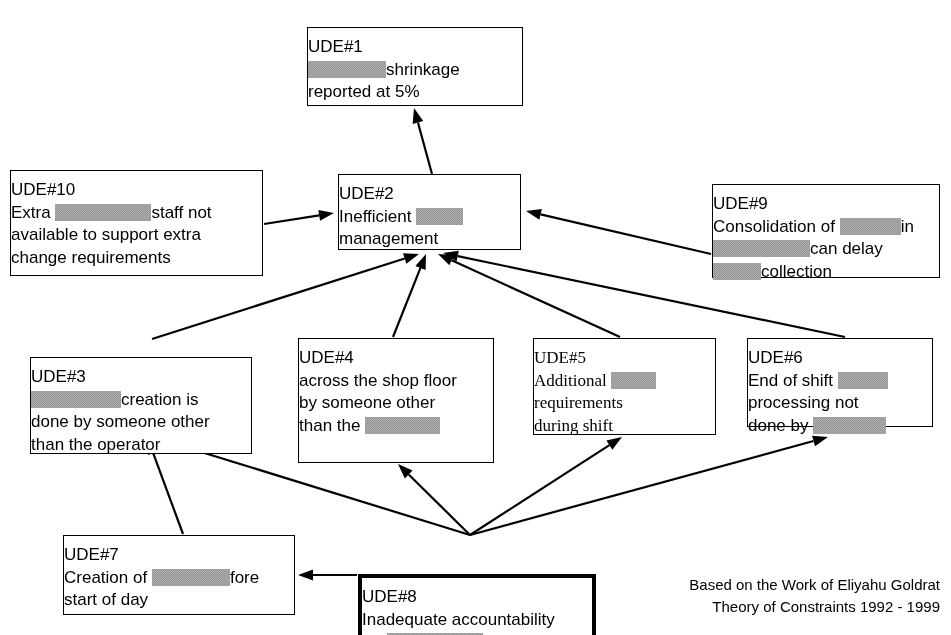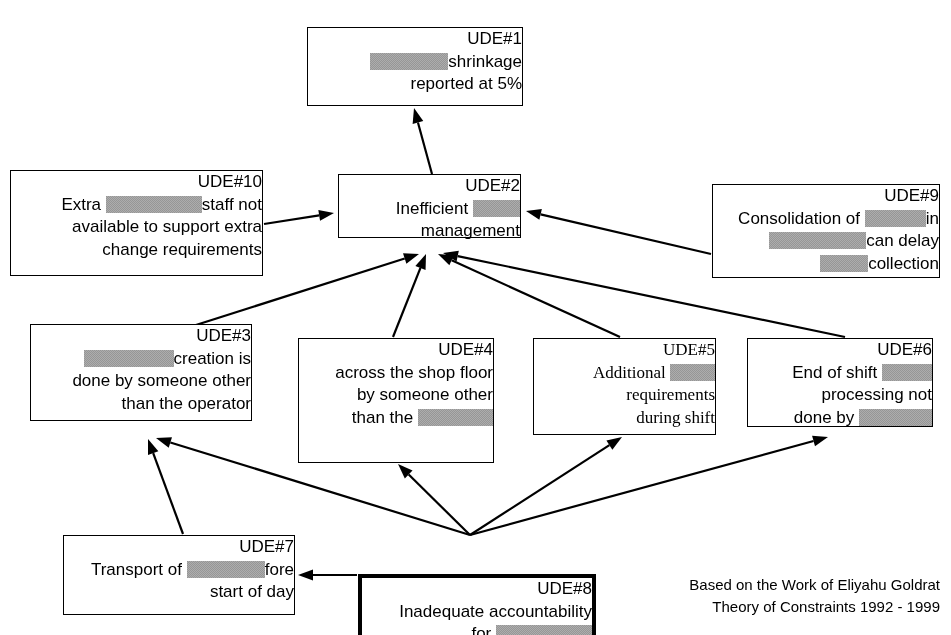--- a/index.html
+++ b/index.html
@@ -24,24 +24,24 @@
     top: 0;
     width: 951px;
     height: 635px;
     pointer-events: none;
   }
   .ude-box {
     position: absolute;
     box-sizing: border-box;
     background: #ffffff;
     border: 1px solid #000000;
-    text-align: right;
+    text-align: left;
     line-height: 1.33;
     font-size: 17px;
-    padding-top: 0;
+    padding-top: 8px;
     z-index: 5;
   }
   .ude-box.emphasis {
     border: 4px solid #000000;
   }
   .ude-title {
     display: block;
     font-size: 17px;
     letter-spacing: 0;
   }
@@ -130,38 +130,38 @@
         <polygon points="298,575 313,569.5 313,580.5" fill="#000000"></polygon>
       </g>
     </svg>
 
   <div id="node-layer">
       <div class="ude-box" style="left: 307px; top: 27px; width: 216px; height: 79px;">
         <span class="ude-title">UDE#1</span>
         <span class="ude-line"><span class="redact" style="width: 78px;"></span><span>shrinkage</span></span>
         <span class="ude-line"><span>reported at 5%</span></span>
       </div>
-      <div class="ude-box" style="left: 338px; top: 174px; width: 183px; height: 64px;">
+      <div class="ude-box" style="left: 338px; top: 174px; width: 183px; height: 76px;">
         <span class="ude-title">UDE#2</span>
         <span class="ude-line"><span>Inefficient</span> <span class="redact" style="width: 47px;"></span></span>
         <span class="ude-line"><span>management</span></span>
       </div>
       <div class="ude-box" style="left: 10px; top: 170px; width: 253px; height: 106px;">
         <span class="ude-title">UDE#10</span>
         <span class="ude-line"><span>Extra</span> <span class="redact" style="width: 96px;"></span><span>staff not</span></span>
         <span class="ude-line"><span>available to support extra</span></span>
         <span class="ude-line"><span>change requirements</span></span>
       </div>
       <div class="ude-box" style="left: 712px; top: 184px; width: 228px; height: 94px;">
         <span class="ude-title">UDE#9</span>
         <span class="ude-line"><span>Consolidation of</span> <span class="redact" style="width: 61px;"></span><span>in</span></span>
         <span class="ude-line"><span class="redact" style="width: 97px;"></span><span>can delay</span></span>
         <span class="ude-line"><span class="redact" style="width: 48px;"></span><span>collection</span></span>
       </div>
-      <div class="ude-box" style="left: 30px; top: 324px; width: 222px; height: 97px;">
+      <div class="ude-box" style="left: 30px; top: 357px; width: 222px; height: 97px;">
         <span class="ude-title">UDE#3</span>
         <span class="ude-line"><span class="redact" style="width: 90px;"></span><span>creation is</span></span>
         <span class="ude-line"><span>done by someone other</span></span>
         <span class="ude-line"><span>than the operator</span></span>
       </div>
       <div class="ude-box" style="left: 298px; top: 338px; width: 196px; height: 125px;">
         <span class="ude-title">UDE#4</span>
         <span class="ude-line"><span>across the shop floor</span></span>
         <span class="ude-line"><span>by someone other</span></span>
         <span class="ude-line"><span>than the</span> <span class="redact" style="width: 75px;"></span></span>
@@ -173,21 +173,21 @@
         <span class="ude-line"><span>during shift</span></span>
       </div>
       <div class="ude-box" style="left: 747px; top: 338px; width: 186px; height: 89px;">
         <span class="ude-title">UDE#6</span>
         <span class="ude-line"><span>End of shift</span> <span class="redact" style="width: 50px;"></span></span>
         <span class="ude-line"><span>processing not</span></span>
         <span class="ude-line"><span>done by</span> <span class="redact" style="width: 73px;"></span></span>
       </div>
       <div class="ude-box" style="left: 63px; top: 535px; width: 232px; height: 80px;">
         <span class="ude-title">UDE#7</span>
-        <span class="ude-line"><span>Transport of</span> <span class="redact" style="width: 78px;"></span><span>fore</span></span>
+        <span class="ude-line"><span>Creation of</span> <span class="redact" style="width: 78px;"></span><span>fore</span></span>
         <span class="ude-line"><span>start of day</span></span>
       </div>
       <div class="ude-box emphasis" style="left: 358px; top: 534px; width: 238px; height: 81px; margin-top: 40px;">
         <span class="ude-title">UDE#8</span>
         <span class="ude-line"><span>Inadequate accountability</span></span>
         <span class="ude-line"><span>for</span> <span class="redact" style="width: 96px;"></span></span>
       </div>
     </div>
 
   <div class="credit" style="left: 620px; top: 560px; width: 320px;">

